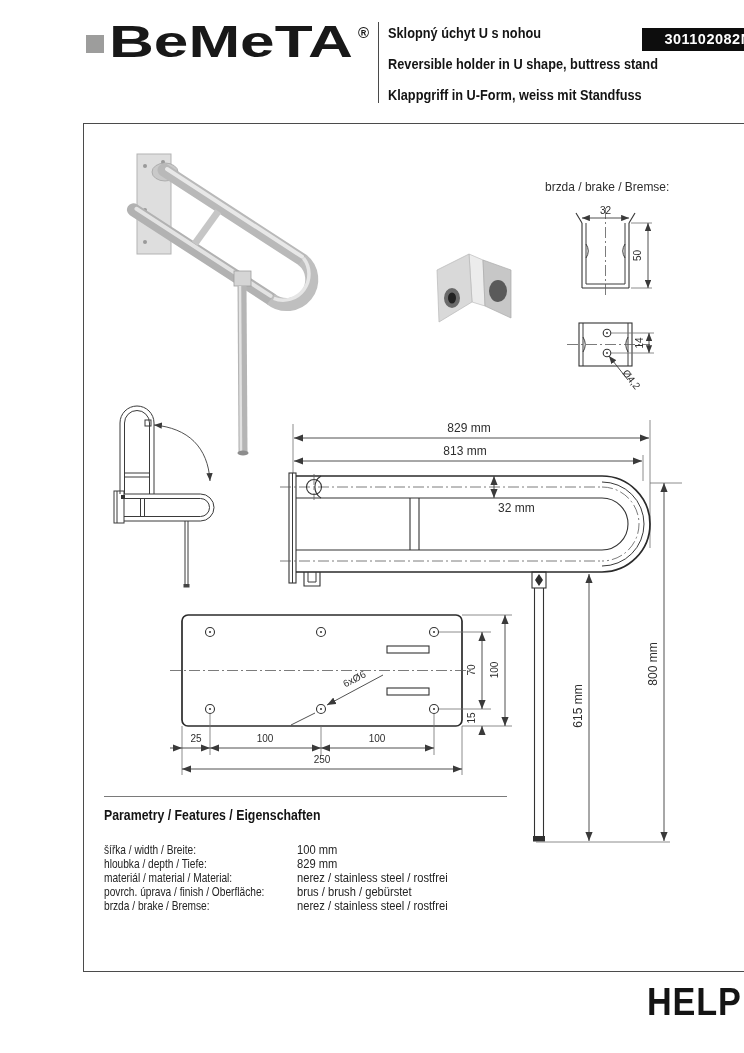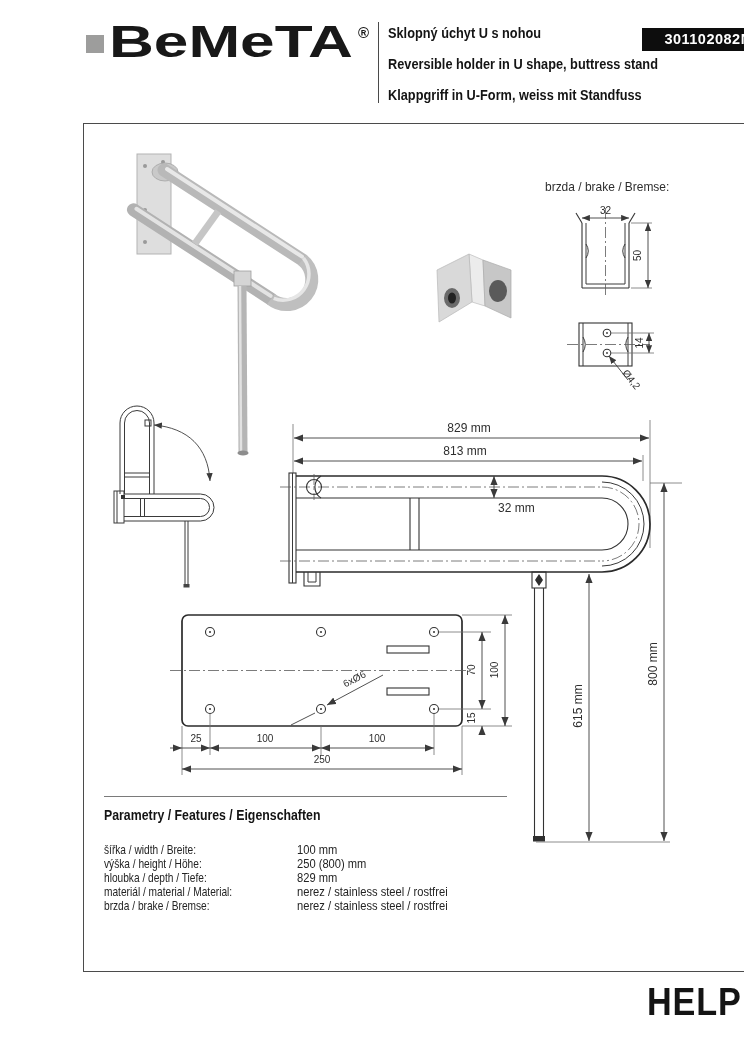--- a/index.html
+++ b/index.html
@@ -306,32 +306,32 @@
 
     <div class="sep-line"></div>
     <div class="params-heading">Parametry / Features / Eigenschaften</div>
 
     <div class="params-table">
       <div class="p-row">
         <div class="p-lab"><span>šířka / width / Breite:</span></div>
         <div class="p-val"><span>100 mm</span></div>
       </div>
       <div class="p-row">
-        <div class="p-lab"><span>výška / height / Höhe:</span></div>
-        <div class="p-val"><span>250 (800) mm</span></div>
-      </div>
-      <div class="p-row">
         <div class="p-lab"><span>hloubka / depth / Tiefe:</span></div>
         <div class="p-val"><span>829 mm</span></div>
       </div>
       <div class="p-row">
         <div class="p-lab"><span>materiál / material / Material:</span></div>
         <div class="p-val"><span>nerez / stainless steel / rostfrei</span></div>
       </div>
       <div class="p-row">
+        <div class="p-lab"><span>povrch. úprava / finish / Oberfläche:</span></div>
+        <div class="p-val"><span>brus / brush / gebürstet</span></div>
+      </div>
+      <div class="p-row">
         <div class="p-lab"><span>brzda / brake / Bremse:</span></div>
         <div class="p-val"><span>nerez / stainless steel / rostfrei</span></div>
       </div>
     </div>
   </div>
 
   <div class="help">HELP</div>
 </div>
 
 </body></html>

